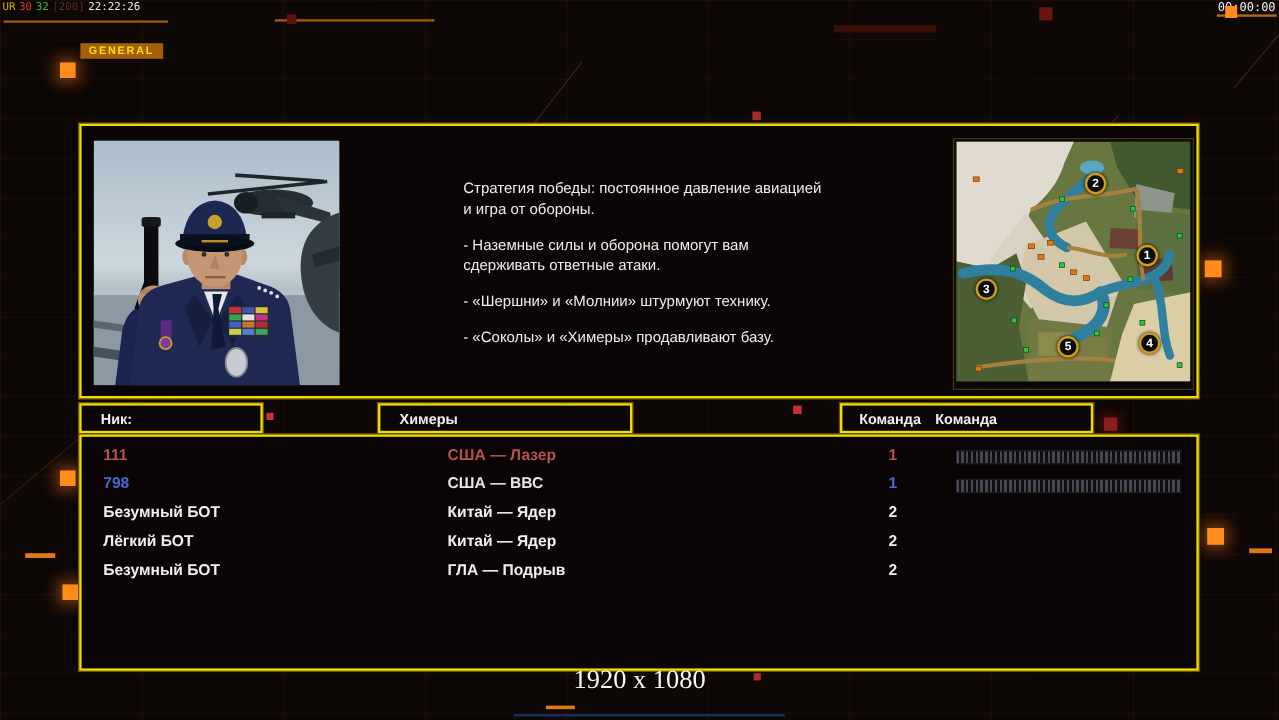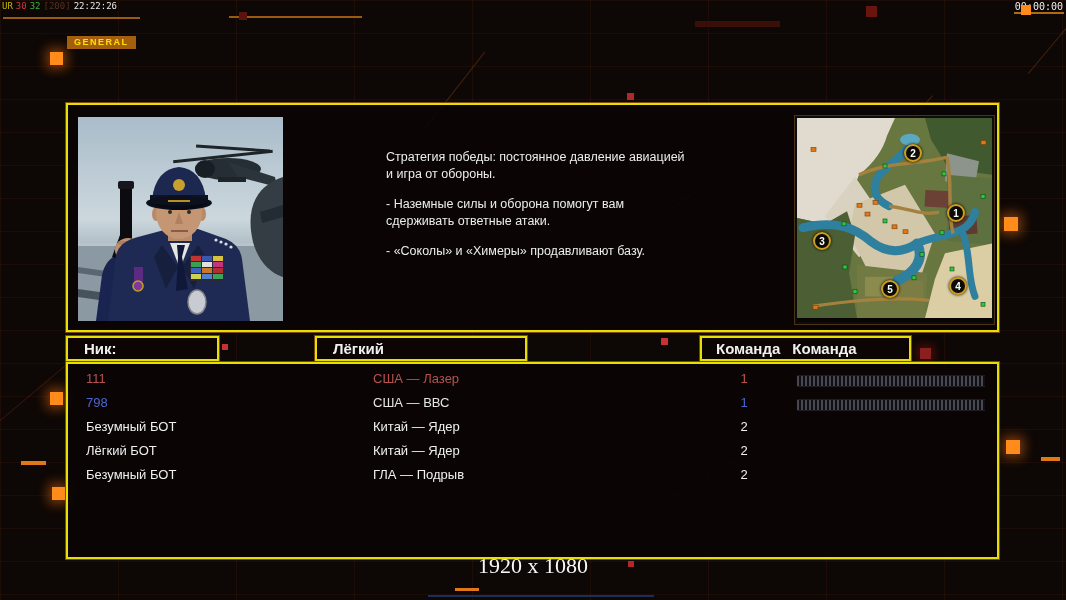--- a/index.html
+++ b/index.html
@@ -54,29 +54,29 @@
   .map-marker{
     position:absolute;width:14px;height:14px;border-radius:50%;
     background:#0b0b08;border:2px solid #cf9d1c;color:#fff;
     font-size:10px;font-weight:bold;display:flex;align-items:center;justify-content:center;
     transform:translate(-9px,-9px);box-shadow:0 0 3px #000;
   }
   
   .hbox{
     position:absolute;top:336px;height:25px;border:2px solid var(--panel-border,#e8df00);
     background:rgba(12,6,4,.88);box-shadow:0 0 0 1px #7a4a08;box-sizing:border-box;
-    display:flex;align-items:center;font-size:15px;font-weight:bold;color:#f0f0f0;
+    display:flex;align-items:center;font-size:12px;font-weight:bold;color:#f0f0f0;
   }
   
   .bottom-panel{
     position:absolute;left:66px;top:362px;width:929px;height:189px;
     border:2px solid var(--panel-border,#e8df00);background:rgba(10,5,4,.92);
     box-shadow:0 0 0 1px #7a4a08;padding-top:4px;box-sizing:content-box;
   }
-  .prow{position:relative;height:24px;font-size:13px;}
+  .prow{position:relative;height:24px;font-size:13px;font-weight:bold;}
   .cell-nick{position:absolute;left:18px;top:3px;}
   .cell-general{position:absolute;left:265px;top:3px;margin-left:40px;}
   .cell-team{position:absolute;left:646px;top:3px;width:60px;text-align:center;}
   .cell-progress{
     position:absolute;left:729px;top:7px;width:188px;height:10px;
     background:repeating-linear-gradient(90deg,#474752 0px,#474752 2px,#0f0f13 2px,#0f0f13 4px);
     border-top:1px solid #1c1c22;border-bottom:1px solid #1c1c22;display:none;
   }
   .cell-progress.on{display:block;}
   .footer-res{
@@ -218,20 +218,21 @@
         <circle cx="101" cy="68" r="6" fill="#c8a030"></circle>
         <rect x="90" y="83" width="22" height="2" fill="#b89020"></rect>
       </svg>
     </div>
 
     <div class="briefing">
       <p>Стратегия победы: постоянное давление авиацией
  и игра от обороны.</p>
       <p>- Наземные силы и оборона помогут вам
  сдерживать ответные атаки.</p>
+      <p>- «Шершни» и «Молнии» штурмуют технику.</p>
       <p>- «Соколы» и «Химеры» продавливают базу.</p>
     </div>
 
     <div class="minimap">
       <svg viewBox="0 0 195 204" width="195" height="200" preserveAspectRatio="none">
         <rect width="195" height="204" fill="#68763f"></rect>
         <path d="M0,0 L98,0 L90,18 Q84,40 62,58 L50,90 L28,108 L0,102 Z" fill="#e0dbce"></path>
         <path d="M28,100 L58,60 L95,115 L62,142 Z" fill="#d9d2c0"></path>
         <path d="M58,88 L108,68 L138,118 L122,168 L72,158 L52,118 Z" fill="#d3c7a9"></path>
         <path d="M128,0 L195,0 L195,58 L152,52 L134,22 Z" fill="#40592f"></path>
@@ -290,21 +291,21 @@
           <div class="map-marker" style="left: 161px; top: 168px;">4</div>
           <div class="map-marker" style="left: 93px; top: 171px;">5</div>
         </div>
     </div>
   </div>
 
   <div class="hbox" style="left:66px;width:153px;padding-left:16px;">
     <span>Ник:</span>
   </div>
   <div class="hbox" style="left:315px;width:212px;padding-left:16px;">
-    <span>Лёгкий</span>
+    <span>Химеры</span>
   </div>
   <div class="hbox" style="left:700px;width:211px;padding-left:14px;gap:12px;">
     <span>Команда</span>
     <span>Команда</span>
   </div>
 
   <div class="bottom-panel">
     <div id="player-rows">
     <div class="prow">
       <span class="cell-nick" style="color: rgb(184, 82, 82);">111</span>

